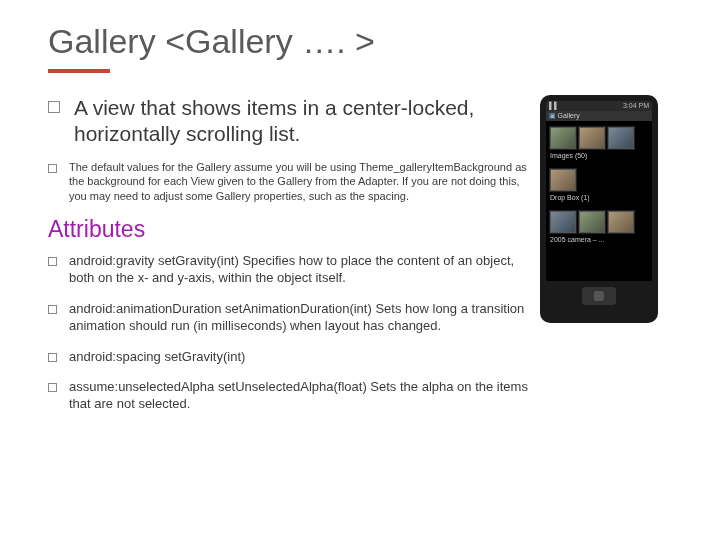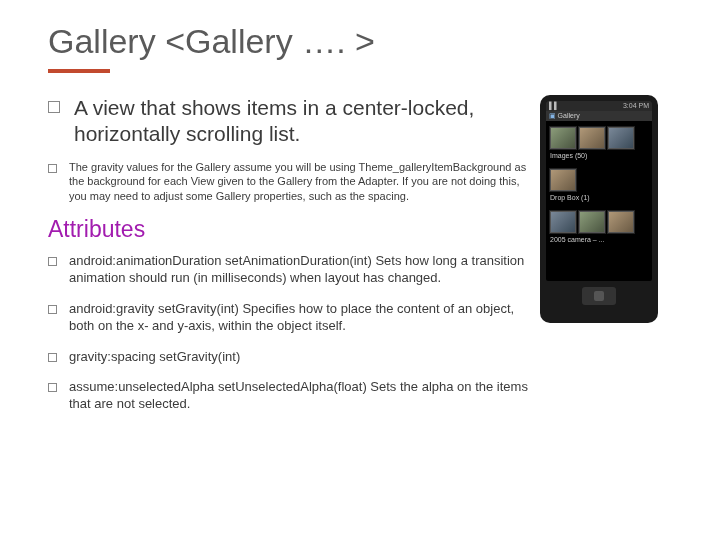--- a/index.html
+++ b/index.html
@@ -179,46 +179,46 @@
     <div class="left">
 
       <div class="main-bullet">
         <div class="bullet-box"></div>
         <div class="main-text">A view that shows items in a center-locked, horizontally scrolling list.</div>
       </div>
 
       <div class="sub-bullet">
         <div class="bullet-box sm"></div>
         <div class="sub-text">
-          <span>The gravity values for the Gallery assume you will be using </span><span class="u">Theme_galleryItemBackground</span><span> as the background for each View given to the Gallery from the Adapter. If you are not doing this, you may need to adjust some Gallery properties, such as the spacing.</span>
+          <span>The default values for the Gallery assume you will be using </span><span class="u">Theme_galleryItemBackground</span><span> as the background for each View given to the Gallery from the Adapter. If you are not doing this, you may need to adjust some Gallery properties, such as the spacing.</span>
         </div>
       </div>
 
       <div class="h2">Attributes</div>
+
+      <div class="attr-row">
+        <div class="bullet-box sm"></div>
+        <div class="attr-text">
+          <span> </span><span class="u">android:gravity</span>
+          <span> </span><span class="u">setGravity(int)</span><span> Specifies how to place the content of an object, both on the x- and y-axis, within the object itself.</span>
+        </div>
+      </div>
 
       <div class="attr-row">
         <div class="bullet-box sm"></div>
         <div class="attr-text">
           <span> </span><span class="u">android:animationDuration</span>
           <span> </span><span class="u">setAnimationDuration(int)</span><span> Sets how long a transition animation should run (in milliseconds) when layout has changed.</span>
         </div>
       </div>
 
       <div class="attr-row">
         <div class="bullet-box sm"></div>
         <div class="attr-text">
-          <span> </span><span class="u">android:gravity</span>
-          <span> </span><span class="u">setGravity(int)</span><span> Specifies how to place the content of an object, both on the x- and y-axis, within the object itself.</span>
-        </div>
-      </div>
-
-      <div class="attr-row">
-        <div class="bullet-box sm"></div>
-        <div class="attr-text">
-          <span> </span><span class="u">gravity:spacing</span>
+          <span> </span><span class="u">android:spacing</span>
           <span> </span><span class="u">setGravity(int)</span><span></span>
         </div>
       </div>
 
       <div class="attr-row">
         <div class="bullet-box sm"></div>
         <div class="attr-text">
           <span class="u">assume:unselectedAlpha</span>
           <span> </span><span class="u">setUnselectedAlpha(float)</span><span> Sets the alpha on the items that are not selected.</span>
         </div>

